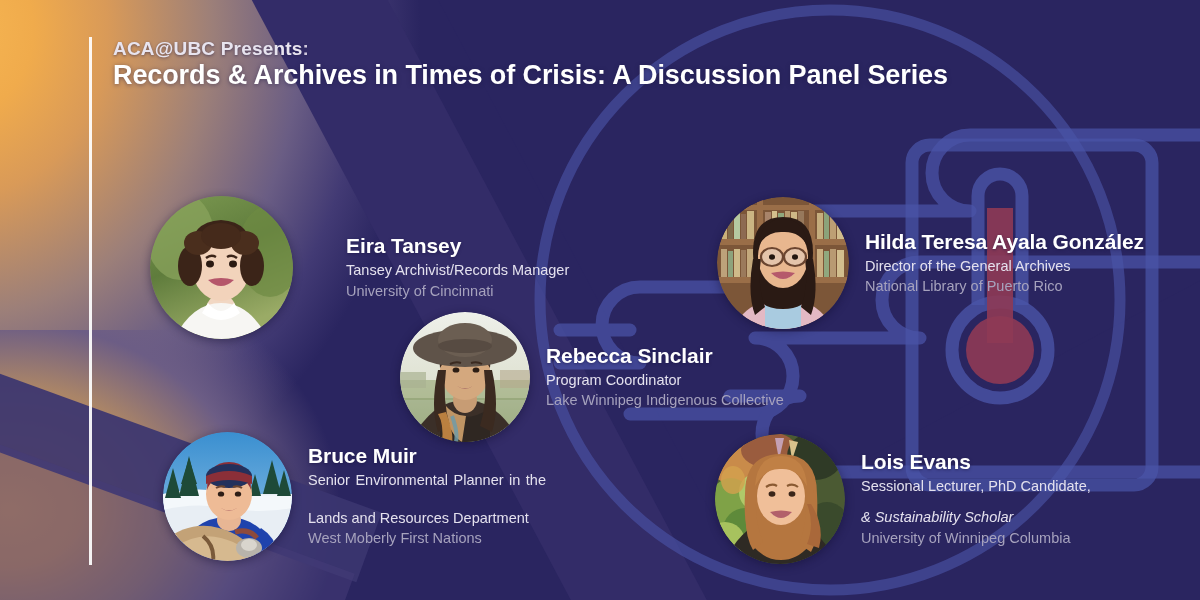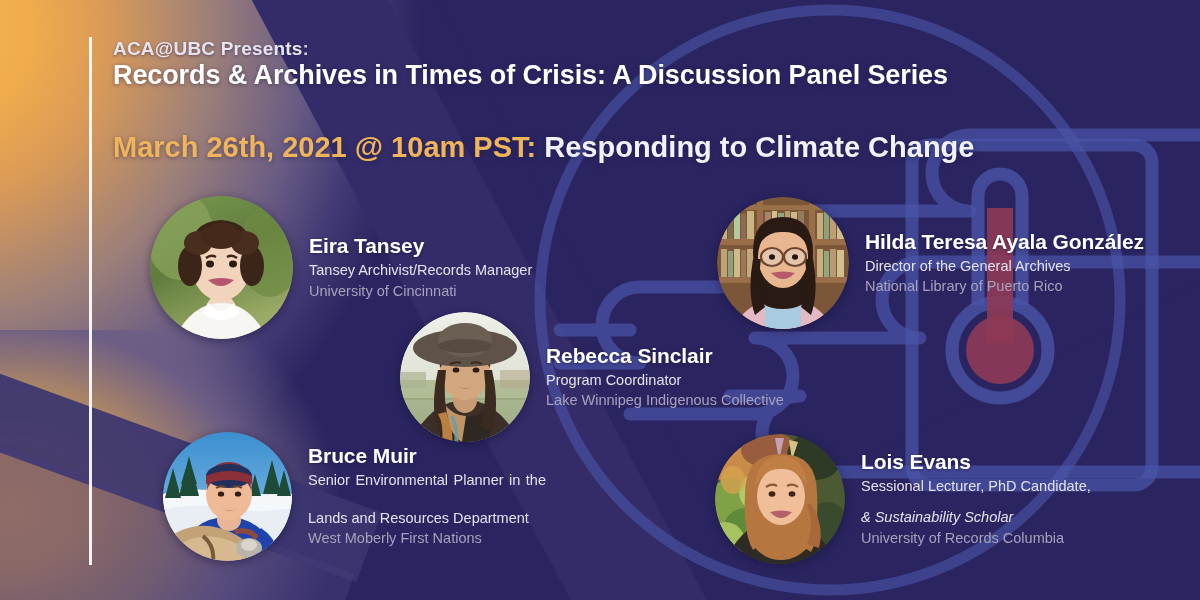--- a/index.html
+++ b/index.html
@@ -145,26 +145,22 @@
     </g>
   </svg>
 
   <div class="vline"></div>
 
   <div class="head">
     <div class="presents"><span>ACA@UBC Presents</span><span class="colon">:</span></div>
     <div class="title">Records &amp; Archives in Times of Crisis: A Discussion Panel Series</div>
   </div>
 
-  <div class="subline">
-    <span class="date">March 26th, 2021 @ 10am PST:</span>
-    <span class="topic">Responding to Climate Change</span>
-  </div>
-
-  <div class="speaker" style="left:150px;top:196px;">
+
+  <div class="speaker" style="left:150px;top:196px;gap:37px;">
     <div class="avatar" style="width:143px;height:143px;">
       <svg width="143" height="143" viewBox="0 0 143 143">
         <defs>
           <clipPath id="c1">
               <circle cx="71.5" cy="71.5" r="71.5"></circle>
             </clipPath>
           <linearGradient id="g1" x1="0" y1="0" x2="0.4" y2="1">
             <stop offset="0" stop-color="#7d9a52"></stop>
               <stop offset="0.5" stop-color="#5f7c3c"></stop>
             <stop offset="1" stop-color="#9aab66"></stop>
@@ -406,17 +402,17 @@
           <path d="M72 52 q6 -3 11 1" stroke="#8a5a32" stroke-width="2.2" fill="none"></path>
           <path d="M55 78 q11 9 22 0 q-11 11 -22 0z" fill="#ffffff"></path>
           <path d="M55 78 q11 -3 22 0 q-11 12 -22 0z" fill="#b2606a"></path>
         </g>
       </svg>
     </div>
     <div class="sp-text">
       <div class="sp-name">Lois Evans</div>
       <div class="sp-role">Sessional Lecturer, PhD Candidate,</div>
       <div class="sp-role" style="margin-top:12px;font-style:italic;">&amp; Sustainability Scholar</div>
-      <div class="sp-org">University of Records Columbia</div>
+      <div class="sp-org">University of Winnipeg Columbia</div>
     </div>
   </div>
 
 </div>
 
 </body></html>

